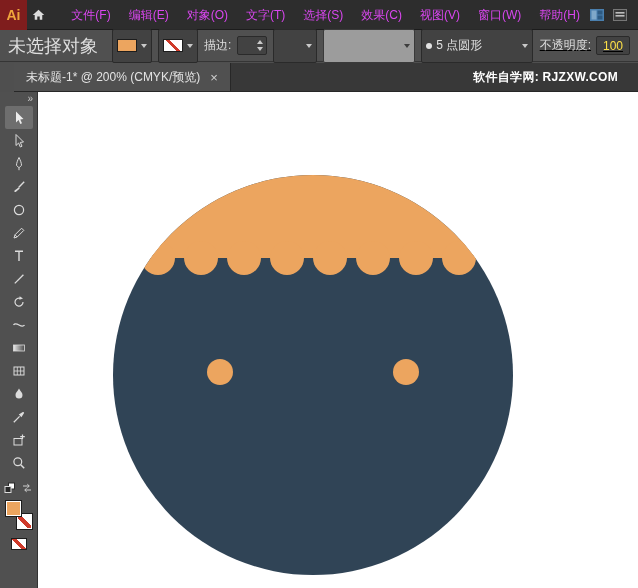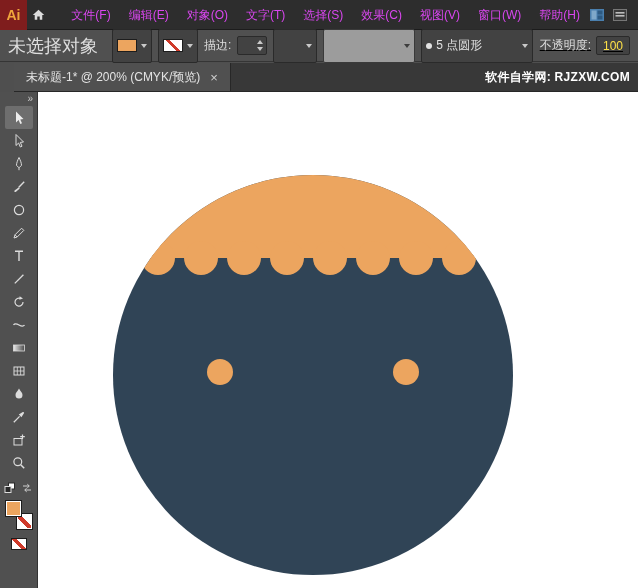--- a/index.html
+++ b/index.html
@@ -33,21 +33,21 @@
   .brush-dot { width:6px; height:6px; border-radius:50%; background:#e2e2e2; flex:0 0 auto; }
   .combo-text { font-size:12px; color:#e2e2e2; flex:1; white-space:nowrap; overflow:hidden; }
   .opacity-group { margin-left:auto; display:flex; align-items:center; gap:5px;text-decoration:underline; }
   .value-box { width:34px; height:19px; background:#424242; border:1px solid #2a2a2a; border-radius:2px; color:#fde047; font-size:12px; display:flex; align-items:center; justify-content:center; }
 
   
   .tabbar { position:absolute; top:63px; left:0; right:0; height:29px; background:#383838; border-bottom:1px solid #272727; display:flex; align-items:stretch;margin-left:14px; }
   .doc-tab { background:#505050; display:flex; align-items:center; gap:10px; padding:0 12px; border-right:1px solid #272727; }
   .doc-tab-title { font-size:12px; color:#e3e3e3; white-space:nowrap; }
   .tab-close { font-size:13px; color:#cfcfcf; line-height:1; cursor:default; }
-  .site-text { margin-left:auto; align-self:center; font-size:12px; font-weight:bold; color:#fff; padding-right:8px; white-space:nowrap; letter-spacing:.3px; }
+  .site-text { margin-left:auto; align-self:center; font-size:12px; font-weight:bold; color:#fff; padding-right:20px; white-space:nowrap; letter-spacing:.3px; }
 
   
   .main { position:absolute; top:92px; left:0; right:0; bottom:0; display:flex; }
   .toolbar { width:38px; background:#505050; border-right:1px solid #333; display:flex; flex-direction:column; align-items:center; flex:0 0 38px; }
   .collapse { width:100%; text-align:right; padding:1px 4px 0 0; color:#c9c9c9; font-size:10px; height:14px; }
   .tool { width:28px; height:23px; display:flex; align-items:center; justify-content:center; border-radius:2px; }
   .tool.active { background:#6e6e6e; }
   .tool svg { display:block; }
   .mini-row { display:flex; gap:5px; margin-top:8px; }
   .swatch-stack { position:relative; width:28px; height:30px; margin-top:6px; }

